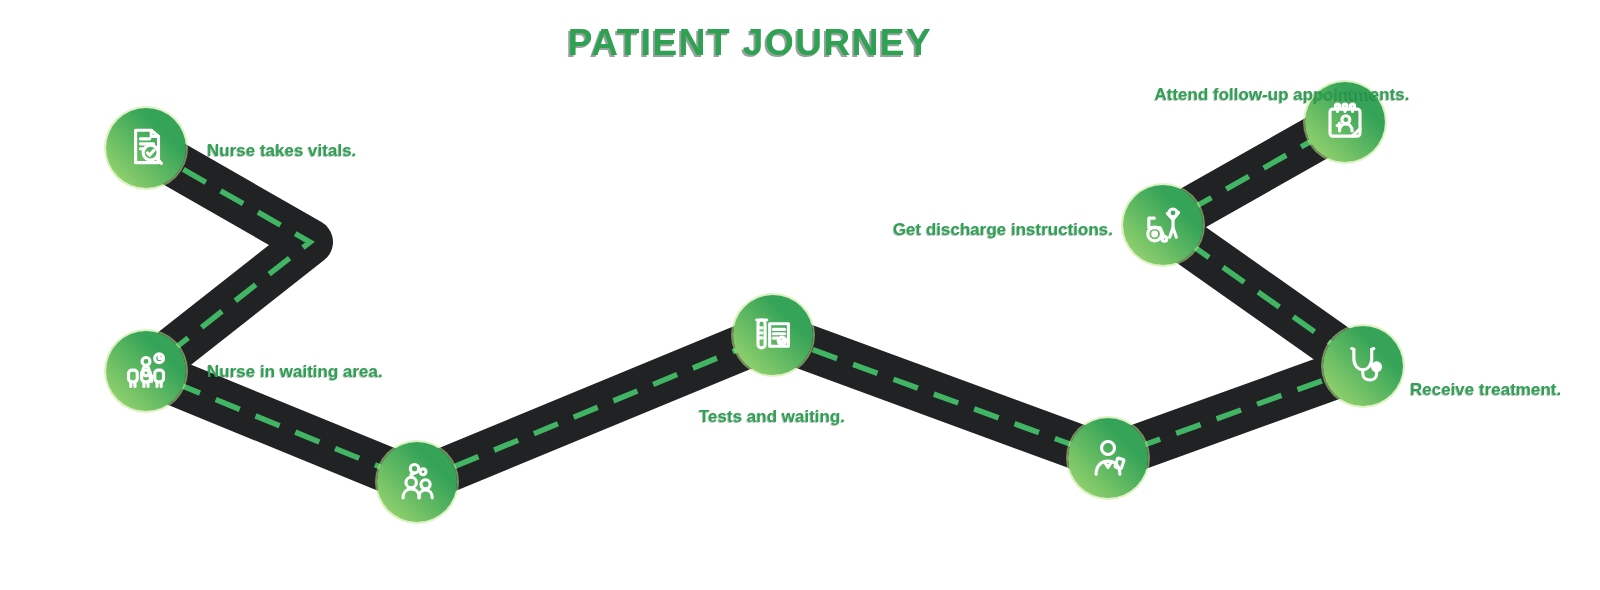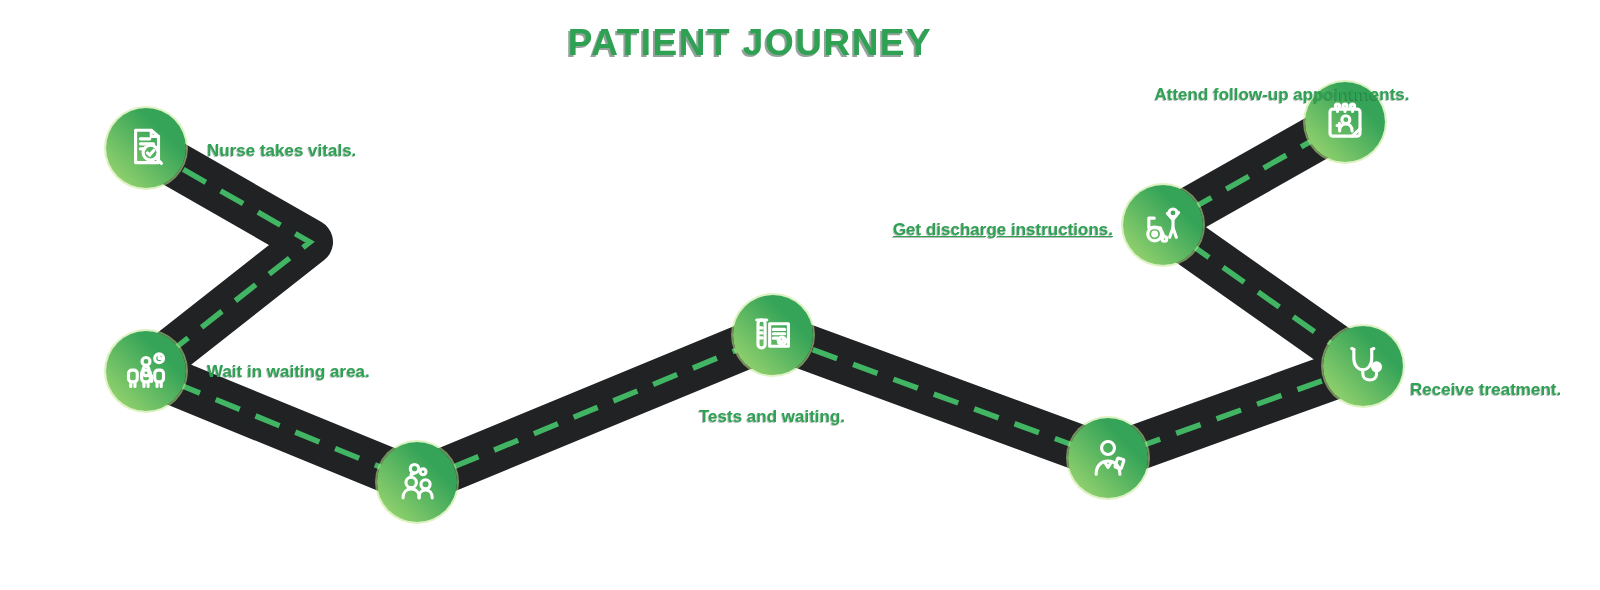--- a/index.html
+++ b/index.html
@@ -48,21 +48,21 @@
     stroke-width: 1.5; stroke-linecap: round; stroke-linejoin: round;
   }
   .label {
     position: absolute; z-index: 3;
     font-size: 17px; font-weight: bold;
     color: var(--c-label-green);
     text-shadow: -1px 1px 0 rgba(13, 51, 32, 0.3);
     white-space: nowrap;
   }
   .align-center { text-align: center; }
-  .align-right { text-align: right; text-decoration: underline; }
+  .align-right { text-align: right; }
 </style>
 </head>
 <body>
 
 <div class="stage">
 
   <h1 class="title">PATIENT JOURNEY</h1>
 
   <svg class="road-svg" width="1600" height="590" viewBox="0 0 1600 590">
     <polyline class="road-base" points="146,148 310,242 146,371 417,482 773,335 1108,458 1363,366 1163,225 1345,122"></polyline>
@@ -89,21 +89,21 @@
       <path d="M18.3 5 v1 h0.9"></path>
       <rect x="3.6" y="11.6" width="4.2" height="5.6" rx="1.6"></rect>
       <rect x="16.2" y="11.6" width="4.2" height="5.6" rx="1.6"></rect>
       <rect x="9.9" y="11.6" width="4.2" height="5.6" rx="1.6"></rect>
       <path d="M4.7 17.2 v2.2 M6.7 17.2 v2.2 M17.3 17.2 v2.2 M19.3 17.2 v2.2 M11 17.2 v2.2 M13 17.2 v2.2"></path>
       <circle cx="12" cy="7.4" r="1.9"></circle>
       <rect x="10.6" y="9.9" width="2.8" height="4.3" rx="1.3"></rect>
       <path d="M13.4 14.2 h1.2 v2.8"></path>
     </svg>
   </div>
-  <div class="label" style="left:207px; top:362px;">Wait in waiting area.</div>
+  <div class="label" style="left:207px; top:362px;">Nurse in waiting area.</div>
 
   <div class="node" style="left:377px; top:442px;">
     <svg class="icon" viewBox="0 0 24 24">
       <circle cx="10.8" cy="5.6" r="2"></circle>
       <path d="M9.7 7.3 l-0.6 1.3 1.4-0.6"></path>
       <circle cx="14.9" cy="7.1" r="1.4"></circle>
       <circle cx="9.2" cy="12.2" r="2.5"></circle>
       <path d="M5.3 19.6 c0-2.7 1.7-4.3 3.9-4.3 s3.9 1.6 3.9 4.3"></path>
       <circle cx="16.1" cy="13.1" r="2.2"></circle>
       <path d="M12.9 19.6 c0-2.4 1.4-3.8 3.2-3.8 s3.2 1.4 3.2 3.8"></path>

